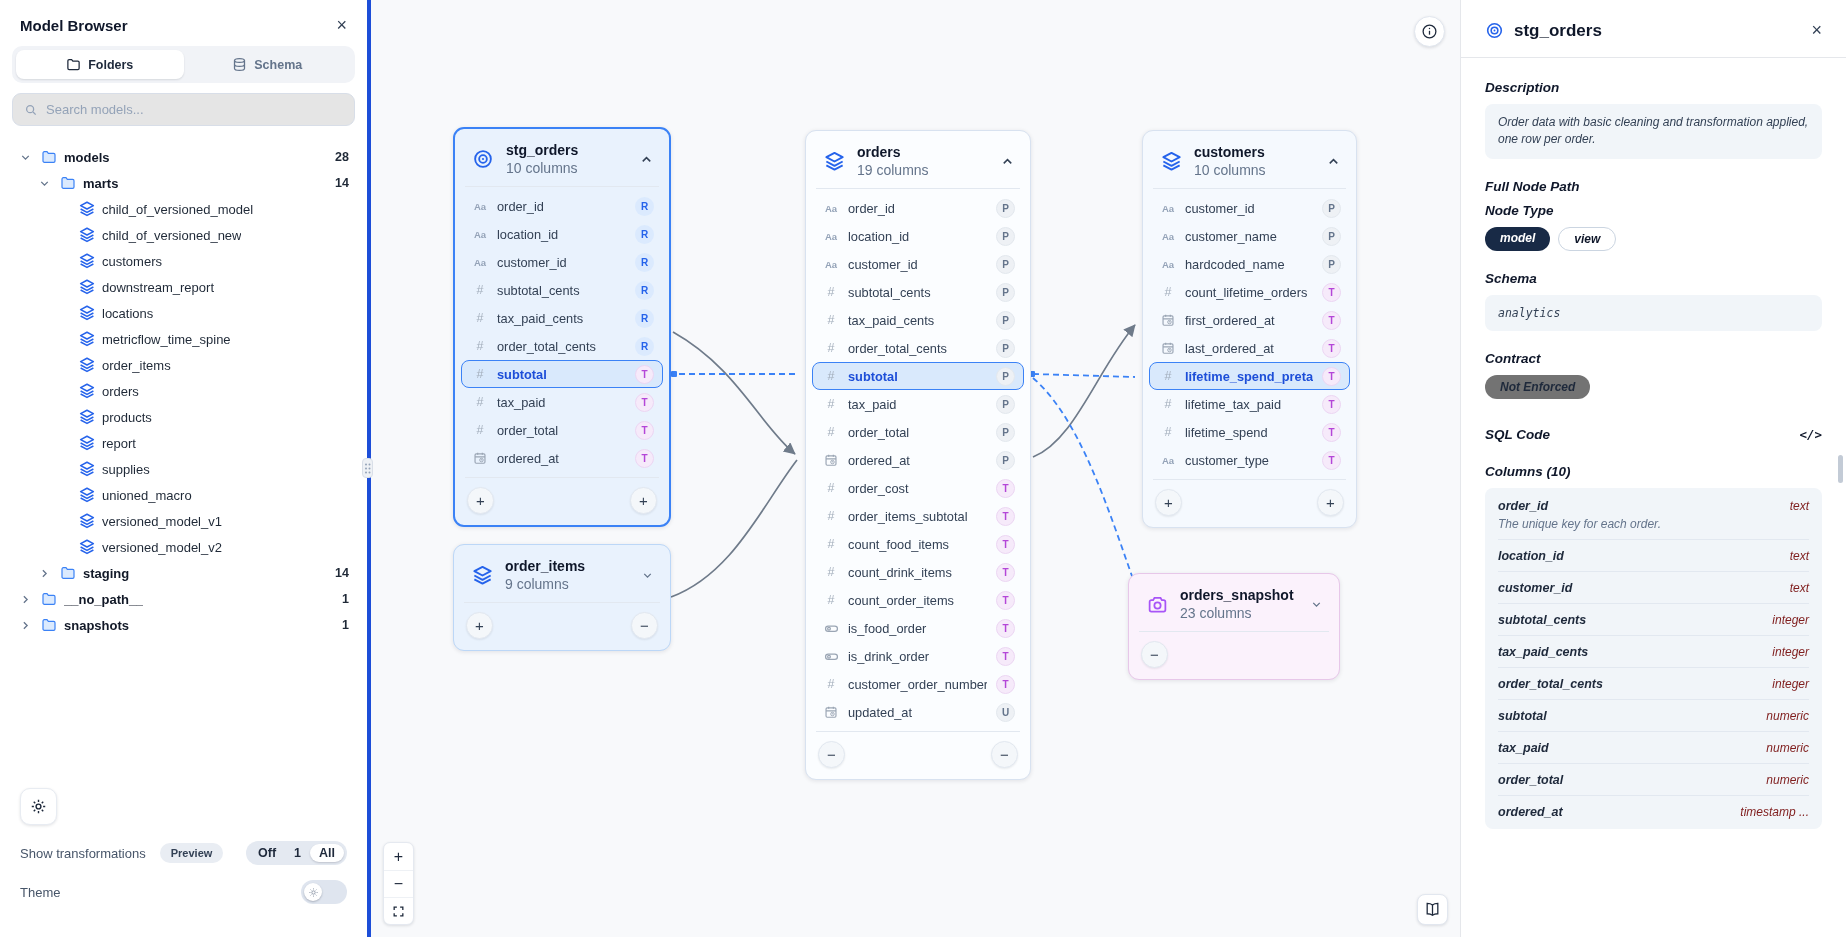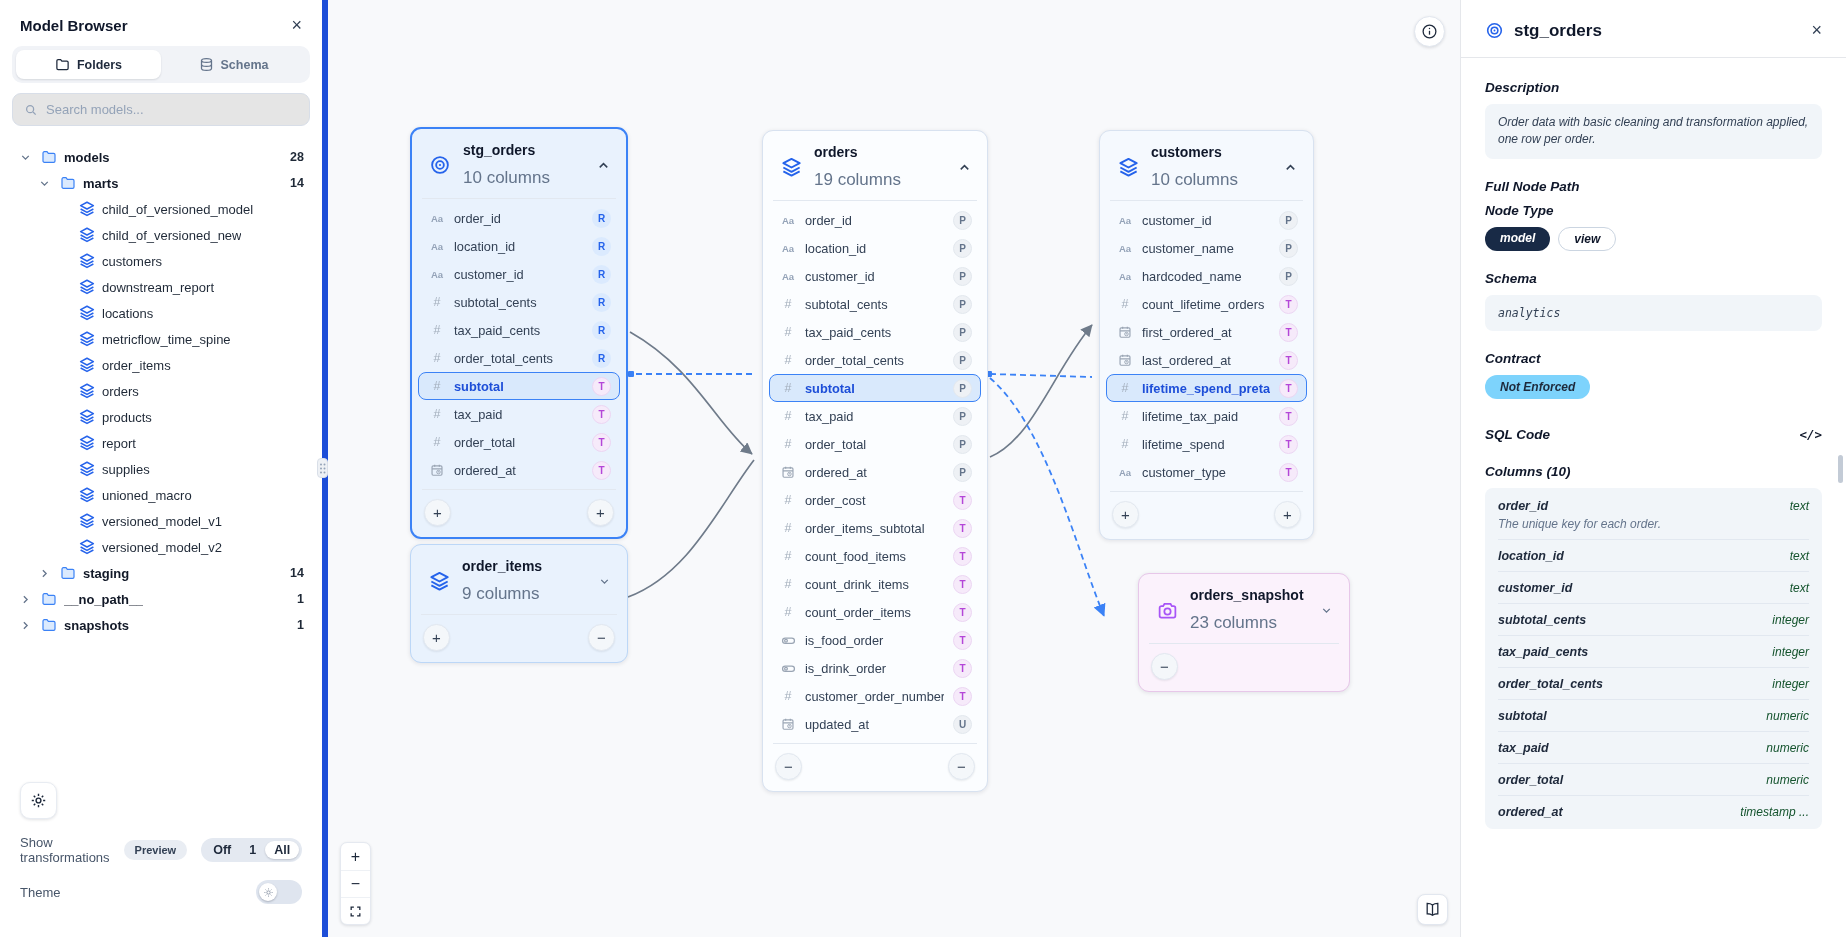--- a/index.html
+++ b/index.html
@@ -1,20 +1,20 @@
 <!DOCTYPE html>
 <html><head>
 <meta charset="utf-8">
 <style>
   * { margin:0; padding:0; box-sizing:border-box; }
   html,body { width:1846px; height:937px; overflow:hidden; font-family:"Liberation Sans","DejaVu Sans",sans-serif; background:#f8f9fb; color:#1e293b; }
   .app { display:flex; width:1846px; height:937px; }
 
   
-  .sidebar { width:328px; height:100%; background:#fff; border-right:6px solid #1d4ed8; display:flex; flex-direction:column; position:relative; flex:none; }
+  .sidebar { width:371px; height:100%; background:#fff; border-right:4px solid #1d4ed8; display:flex; flex-direction:column; position:relative; flex:none; }
   .sb-head { display:flex; align-items:center; justify-content:space-between; padding:16px 20px 10px 20px; }
   .sb-title { font-size:15px; font-weight:700; color:#0f172a; }
   .sb-close { font-size:18px; color:#334155; cursor:pointer; line-height:1; }
   .tabs { margin:2px 12px 10px 12px; background:#f1f3f7; border-radius:10px; padding:4px; display:flex; }
   .tab { flex:1; display:flex; align-items:center; justify-content:center; gap:7px; font-size:12.5px; font-weight:700; color:#64748b; padding:7px 0; border-radius:8px; cursor:pointer; }
   .tab.active { background:#fff; color:#1e293b; box-shadow:0 1px 2px rgba(15,23,42,.12); }
   .search { margin:0 12px 12px 12px; border:1px solid #d8dee8; border-radius:9px; display:flex; align-items:center; gap:8px; padding:8px 11px; background:#e5e5e5; }
   .search input { border:none; outline:none; font-size:13px; color:#334155; width:100%; background:transparent; font-family:inherit; }
   .search input::placeholder { color:#94a3b8; }
   .tree { flex:1; overflow:hidden; padding:6px 8px 0 8px; }
@@ -43,21 +43,21 @@
   .e-blue { stroke:#3b82f6; stroke-width:1.8; fill:none; stroke-dasharray:6 4; }
   .node { position:absolute; border-radius:11px; box-shadow:0 1px 4px rgba(15,23,42,.10); background:#fbfdff; border:1px solid #d8e2f0; }
   .node.selected { border:2px solid #3b82f6; background:#e9f2fd; }
   .node.soft { border:1px solid #bcd7f7; background:#e9f2fd; }
   .node.plain2 { background:#f5f9fe; }
   .node.snapshot { border:1px solid #e7c7e9; background:#fbf2fc; }
   .node-header { display:flex; align-items:center; gap:11px; padding:13px 14px 10px 16px; cursor:pointer; }
   .nh-ic { width:24px; height:24px; flex:none; display:flex; align-items:center; justify-content:center; }
   .nh-text { flex:1; min-width:0; }
   .nh-title { font-size:14px; font-weight:700; color:#0f172a; }
-  .nh-sub { font-size:17px; color:#64748b; margin-top:10px; }
+  .nh-sub { font-size:14px; color:#64748b; margin-top:2px; }
   .nh-chevron { width:18px; height:18px; display:flex; align-items:center; justify-content:center; cursor:pointer; color:#334155; }
   .node-divider { height:1px; background:#e2e8f0; margin:0 10px; }
   .node-cols { padding:5px 6px; }
   .col-row { display:flex; align-items:center; gap:9px; height:28px; padding:0 8px 0 10px; border:1px solid transparent; border-radius:8px; }
   .col-ic { width:16px; flex:none; display:flex; align-items:center; justify-content:center; color:#94a3b8; font-weight:700; }
   .col-ic .aa { font-size:9.5px; color:#94a3b8; letter-spacing:0; }
   .col-ic .hash { font-size:12.5px; color:#a3aebc; font-weight:400; }
   .col-name { flex:1; font-size:12.8px; color:#334155; white-space:nowrap; overflow:hidden; }
   .col-row.hl { background:#d9e9fc; border:1px solid #3b82f6; }
   .col-row.hl .col-name { color:#1d4ed8; font-weight:700; }
@@ -82,29 +82,29 @@
   .dt-close { font-size:18px; color:#334155; cursor:pointer; }
   .dt-divider { height:1px; background:#e5e7eb; }
   .dt-body { padding:22px 24px 0 24px;font-style:italic; }
   .dt-h { font-size:13.5px; font-weight:700; color:#0f172a; margin-bottom:9px; }
   .dt-box { background:#f1f5f9; border-radius:8px; padding:10px 13px; font-size:12px; color:#334155; line-height:1.45; margin-bottom:20px; }
   .dt-box.mono { font-family:"DejaVu Sans Mono","Liberation Mono",monospace; font-size:11.5px; }
   .tagrow { display:flex; gap:8px; margin-bottom:20px; }
   .tag { font-size:12px; font-weight:700; padding:4px 15px; border-radius:999px; }
   .tag-dark { background:#182a46; color:#fff; }
   .tag-light { background:#fff; color:#0f172a; border:1px solid #cbd5e1; }
-  .contract-pill { display:inline-block; background:#7dd3fc; color:#1e293b; font-size:12px; font-weight:700; padding:5px 15px; border-radius:999px; margin-bottom:24px; }
+  .contract-pill { display:inline-block; background:#737373; color:#1e293b; font-size:12px; font-weight:700; padding:5px 15px; border-radius:999px; margin-bottom:24px; }
   .sql-row { display:flex; align-items:center; justify-content:space-between; margin:4px 0 22px 0; }
   .code-ic { font-size:12.5px; font-weight:700; color:#0f172a; cursor:pointer; font-family:"DejaVu Sans Mono",monospace; }
   .cols-box { background:#f1f5f9; border-radius:8px; padding:2px 13px; }
   .dcol-row { padding:9px 0 8px 0; border-bottom:1px solid #e2e8f0; }
   .dcol-row:last-child { border-bottom:none; }
   .dcol-line { display:flex; align-items:baseline; justify-content:space-between; }
   .dcol-name { font-size:12.5px; font-weight:700; color:#1e293b; }
-  .dcol-type { font-size:12px; color:#14532d; }
+  .dcol-type { font-size:12px; color:#7f1d1d; }
   .dcol-desc { font-size:12px; color:#64748b; margin-top:4px; }
   .dt-scroll { position:absolute; right:3px; top:455px; width:5px; height:28px; background:#c3cbd6; border-radius:3px; }
   .ic { display:inline-flex; align-items:center; justify-content:center; }
 </style>
 </head>
 <body>
 
 <div class="app">
 
   <aside class="sidebar">
@@ -838,21 +838,21 @@
         <span class="col-name">customer_type</span>
         <span class="badge b-purple">T</span>
       </div>
           </div>
           <div class="node-divider"></div>
           <div class="node-footer">
             <span class="nf-btn">+</span>
             <span class="nf-btn">+</span>
           </div>
         </div>
-        <div class="node snapshot" style="left: 810px; top: 573px; width: 212px;">
+        <div class="node snapshot" style="left: 757px; top: 573px; width: 212px;">
           <div class="node-header">
     <span class="nh-ic">
               <svg width="21" height="21" viewBox="0 0 24 24" fill="none" stroke="#a855f7" stroke-width="2">
                 <path d="M3 9c0-1.1.9-2 2-2h2l1.5-2.5h7L17 7h2c1.1 0 2 .9 2 2v9c0 1.1-.9 2-2 2H5c-1.1 0-2-.9-2-2V9z"></path>
                 <circle cx="12" cy="13.2" r="3.6"></circle>
               </svg>
             </span>
     <div class="nh-text">
       <div class="nh-title">orders_snapshot</div>
       <div class="nh-sub">23 columns</div>

